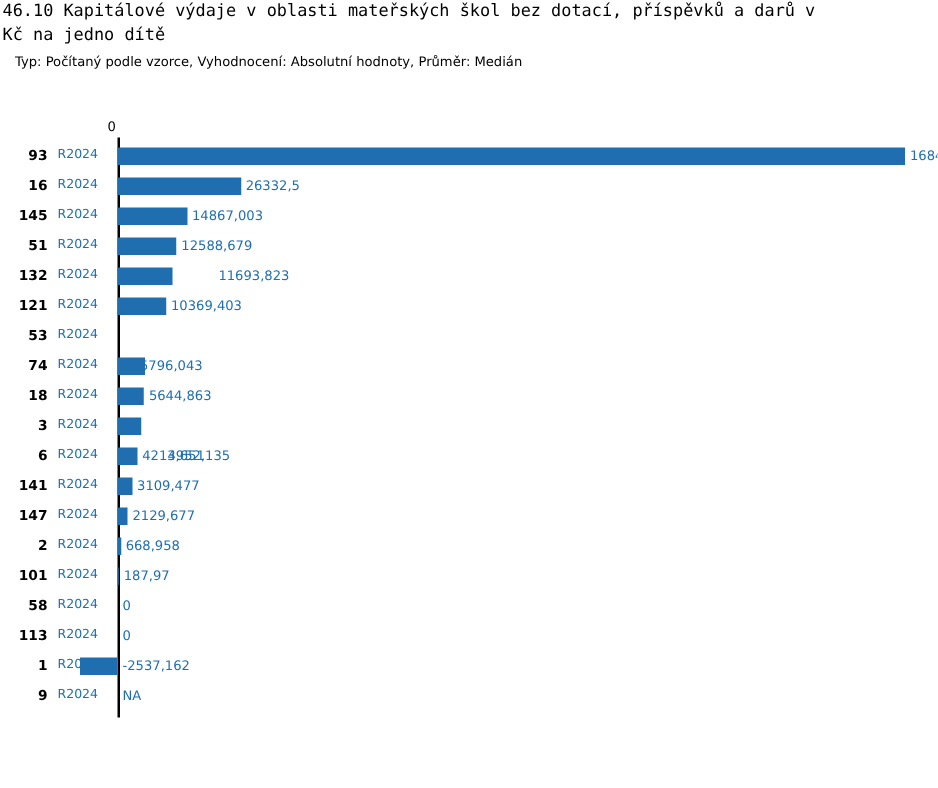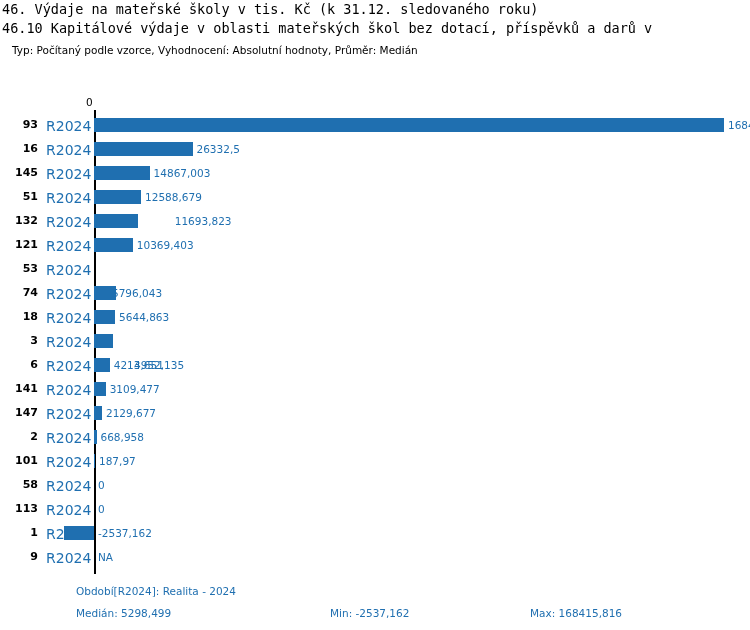--- a/index.html
+++ b/index.html
@@ -76,21 +76,21 @@
     font-family: "DejaVu Sans", sans-serif;
     font-size: 11px;
     font-weight: bold;
     color: #000000;
   }
   .row-label {
     position: absolute;
     left: 46px;
     top: 5px;
     font-family: "DejaVu Sans", sans-serif;
-    font-size: 14px;
+    font-size: 10px;
     color: #1f6fb0;
     white-space: nowrap;
   }
   .bar-area {
     position: absolute;
     left: 94px;
     top: 0;
     width: 650px;
     height: 24px;
   }
@@ -151,22 +151,22 @@
     color: #1f6fb0;
     white-space: nowrap;
   }
 </style>
 </head>
 <body>
 
 <div id="root">
 
   <div class="title-block">
-    <div class="title-line">46. Výdaje na mateřské školy v tis. Kč (k 31.12. sledovaného roku)</div>
     <div class="title-line">46.10 Kapitálové výdaje v oblasti mateřských škol bez dotací, příspěvků a darů v</div>
+    <div class="title-line">Kč na jedno dítě</div>
     <div class="subtitle-line">Typ: Počítaný podle vzorce,  Vyhodnocení: Absolutní hodnoty,  Průměr: Medián</div>
   </div>
 
   <div class="plot">
     <div class="axis-top-label" style="left:86px; top:0px;">0</div>
     <div class="axis-line" style="left:94px; top:14px; width:2px; height:464px;"></div>
     <div class="rows" id="rows">
         <div class="row">
           <div class="row-rank">93</div>
           <div class="row-label">R2024</div>
@@ -308,20 +308,14 @@
         <div class="row">
           <div class="row-rank">9</div>
           <div class="row-label">R2024</div>
           <div class="bar-area">
             <div class="bar-value" style="left: 4px;">NA</div>
           </div>
         </div>
       </div>
   </div>
 
-  <div class="footer">
-    <div class="footer-period">Období[R2024]: Realita - 2024</div>
-    <div class="footer-median">Medián: 5298,499</div>
-    <div class="footer-min">Min: -2537,162</div>
-    <div class="footer-max">Max: 168415,816</div>
-  </div>
 
 </div>
 
 </body></html>

